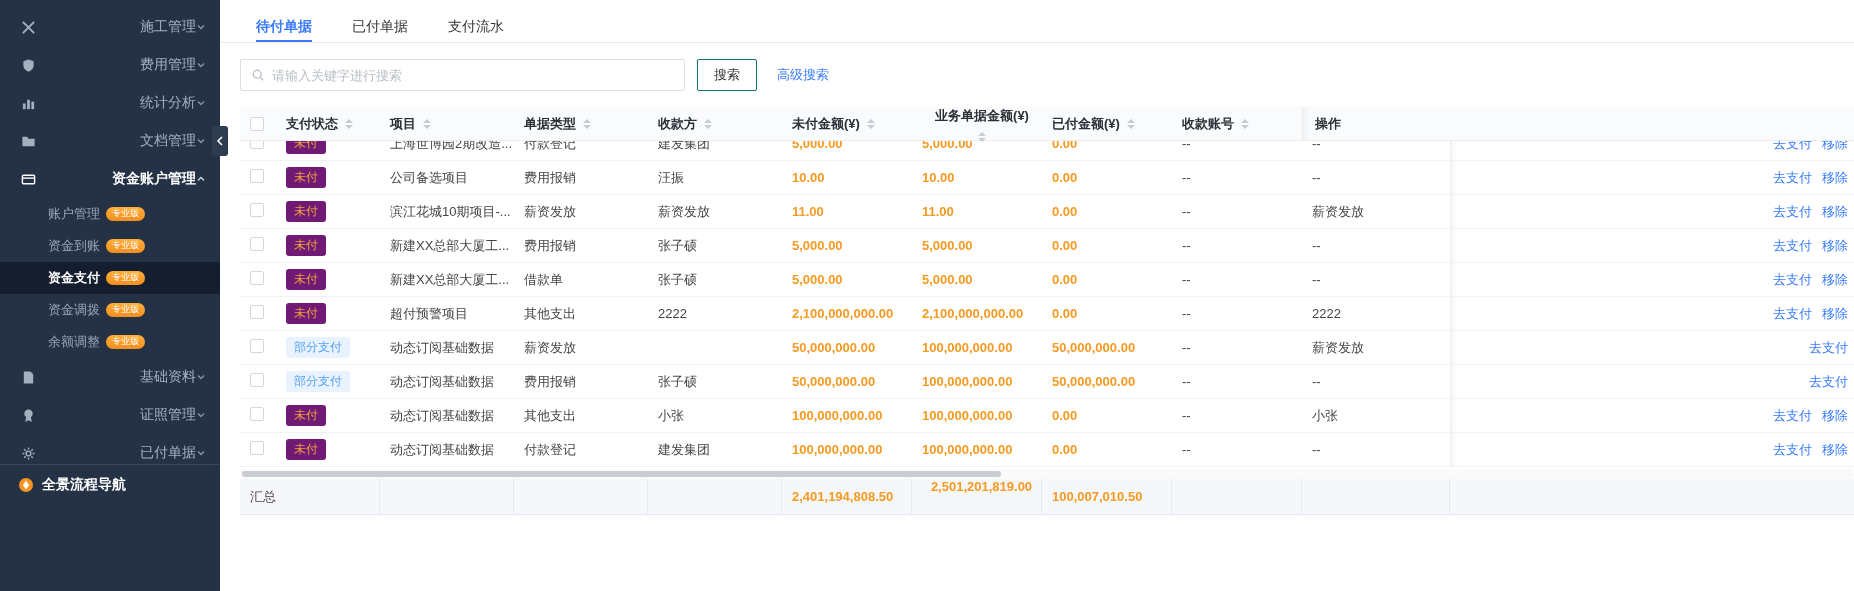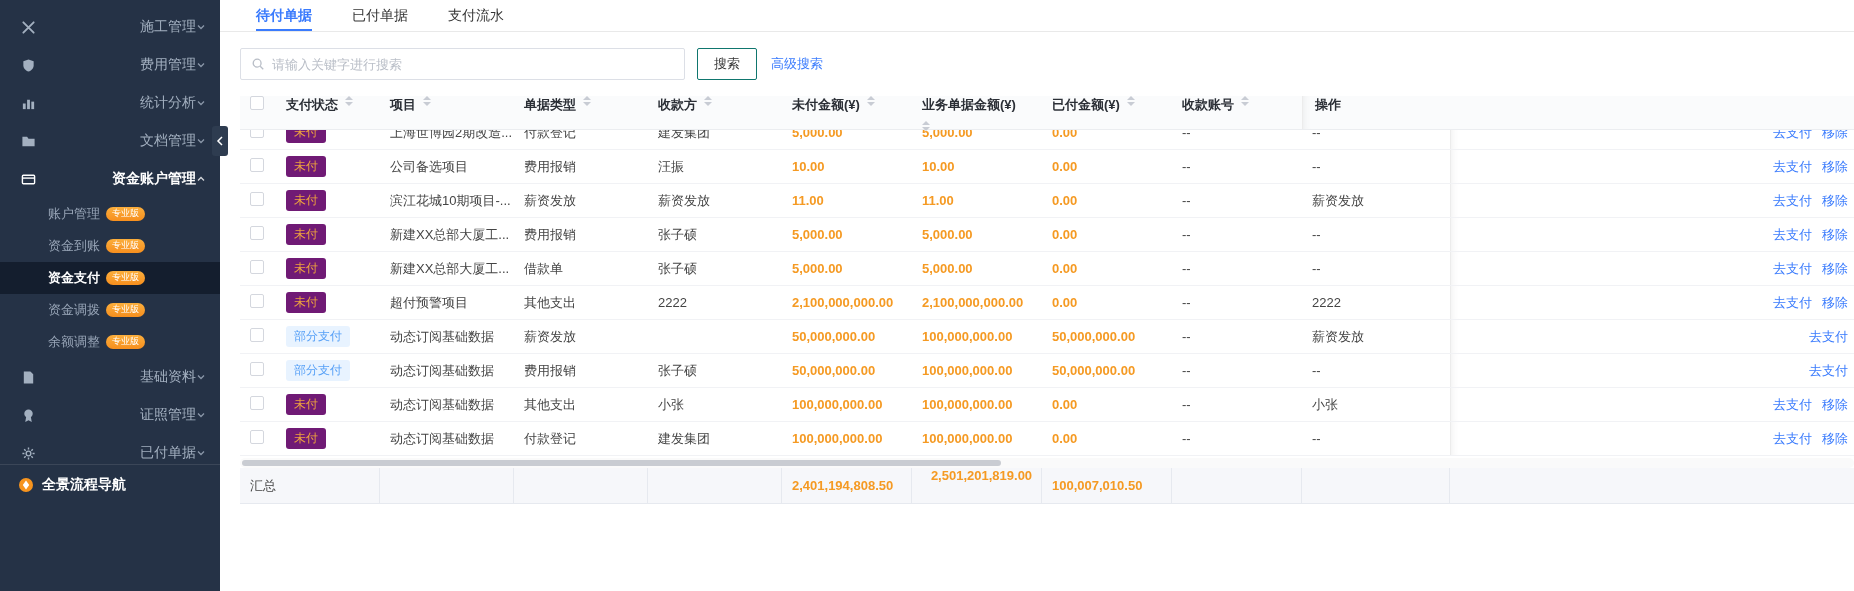--- a/index.html
+++ b/index.html
@@ -18,37 +18,37 @@
   .side-item .chev { display:inline-flex; opacity:.8; }
   .side-item .chev.up { transform:rotate(180deg); }
   .side-item.open { color:#ffffff; font-weight:bold; }
   .sub-item { height:32px; display:flex; align-items:center; padding-left:48px; font-size:13px; color:#97a4b6; cursor:pointer; white-space:nowrap; }
   .sub-item.sel { background:#141e2e; color:#fff; font-weight:bold; }
   .badge-pro { margin-left:6px; background:linear-gradient(180deg,#fbae3c,#f78f1e); color:#fff; font-size:9px; font-weight:normal; padding:1px 6px; border-radius:8px; line-height:1.3; flex:none; }
   .side-footer { position:absolute; top:464px; left:0; right:0; height:40px; background:#253246; border-top:1px solid rgba(255,255,255,.10); display:flex; align-items:center; gap:8px; padding:0 18px; color:#fff; font-size:14px; font-weight:bold; cursor:pointer; }
   .collapse-handle { position:absolute; left:212px; top:126px; width:16px; height:30px; background:#2e3c50; border-radius:3px; display:flex; align-items:center; justify-content:center; cursor:pointer; z-index:6; }
 
   
-  .main { position:absolute; left:220px; top:0; width:1634px; height:443px; background:#fff; }
+  .main { position:absolute; left:220px; top:11px; width:1634px; height:443px; background:#fff; }
   .tabs { display:flex; gap:40px; padding-left:36px; height:32px; align-items:stretch; border-bottom:1px solid #e9e9e9; }
   .tab { font-size:14px; color:#333; line-height:30px; position:relative; cursor:pointer; }
   .tab.active { color:#3a7bfd; font-weight:bold; }
   .tab.active::after { content:""; position:absolute; left:0; right:0; bottom:0; height:2px; background:#3a7bfd; }
 
   .search-row { margin:16px 0 0 20px; display:flex; align-items:center; }
   .search-box { width:445px; height:32px; border:1px solid #dcdfe6; border-radius:2px; display:flex; align-items:center; gap:7px; padding:0 10px; background:#fff; }
   .search-box input { border:none; outline:none; flex:1; font-size:13px; color:#333; background:transparent; font-family:inherit; }
   .search-box input::placeholder { color:#b9bec7; }
   .btn-search { margin-left:12px; height:32px; padding:0 16px; background:#fff; border:1px solid #0f766e; border-radius:2px; font-size:13px; color:#333; cursor:pointer; font-family:inherit; }
-  .link-adv { margin-left:14px; color:#3a7bfd; font-size:13px; cursor:pointer; text-decoration:none; }
+  .link-adv { margin-left:20px; color:#3a7bfd; font-size:13px; cursor:pointer; text-decoration:none; }
 
   
   .table { margin:16px 0 0 20px; width:1614px; position:relative; }
   .thead { display:flex; align-items:center; height:34px; background:#fafbfc; border-bottom:1px solid #ebedf0; font-weight:bold; color:#2b2f36; }
-  .th { display:flex; align-items:flex-start; gap:7px; padding-left:10px; flex:0 0 auto; height:100%; }
+  .th { display:flex; align-items:center; gap:7px; padding-left:10px; flex:0 0 auto; height:100%; }
   .th-lbl { white-space:nowrap; }
   .sorters { display:flex; flex-direction:column; align-items:center; line-height:0; cursor:pointer; }
   .s-up { width:0; height:0; border-left:4px solid transparent; border-right:4px solid transparent; border-bottom:4px solid #c8ccd4; margin-bottom:2px; }
   .s-dn { width:0; height:0; border-left:4px solid transparent; border-right:4px solid transparent; border-top:4px solid #c8ccd4; }
 
   .tbody-clip { height:326px; overflow:hidden; }
   #tbody { transform:translateY(-14px); }
   .trow { display:flex; align-items:center; height:34px; border-bottom:1px solid #f1f2f5; }
   .cell { padding-left:10px; flex:0 0 auto; white-space:nowrap; overflow:hidden; text-overflow:ellipsis; color:#444; }
 

